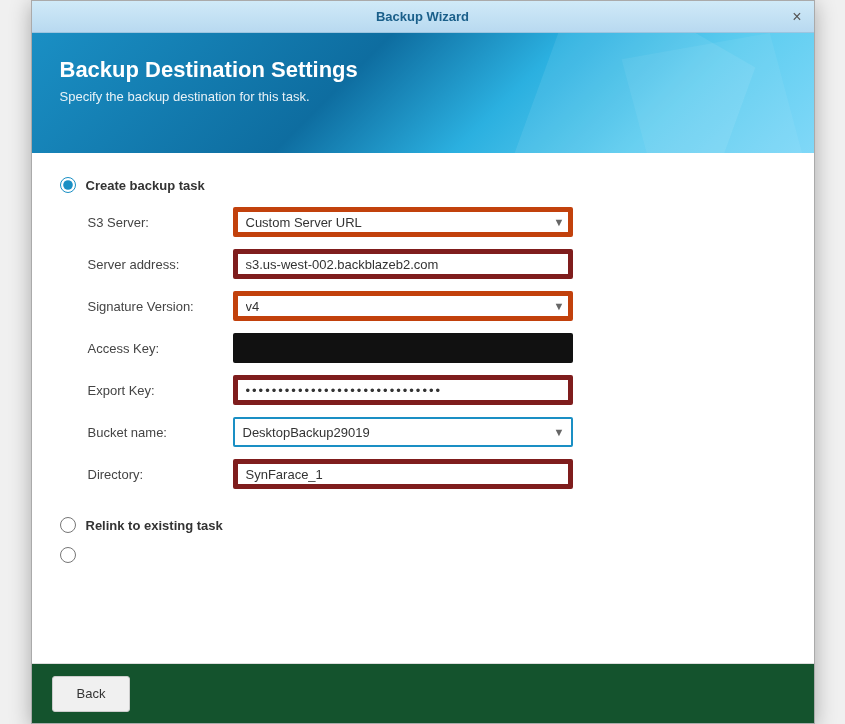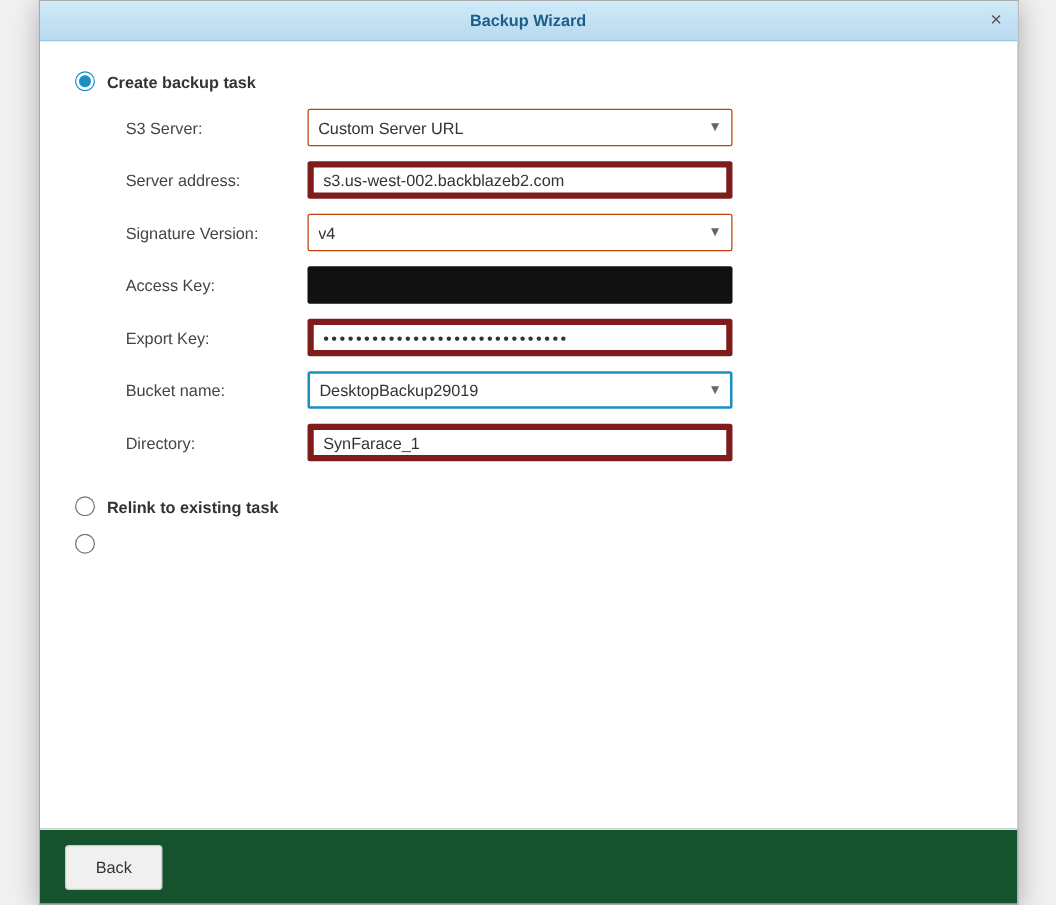--- a/index.html
+++ b/index.html
@@ -115,21 +115,21 @@
       font-weight: bold;
       color: #333;
     }
     .radio-label-blue {
       color: #1a8fc4;
       font-weight: normal;
     }
 
     
     .form-section {
-      margin-left: 41px;
+      margin-left: 28px;
       margin-bottom: 16px;
     }
     .form-row {
       display: flex;
       align-items: center;
       margin-bottom: 12px;
     }
     .form-label {
       width: 145px;
       font-size: 13px;
@@ -151,21 +151,21 @@
       color: #333;
       outline: none;
     }
     .form-select-wrapper {
       position: relative;
       width: 100%;
     }
     .form-select {
       width: 100%;
       height: 30px;
-      border: 1px solid #c2410c;
+      border: 5px solid #c2410c;
       border-radius: 2px;
       padding: 0 28px 0 8px;
       font-size: 13px;
       color: #333;
       background: #fff;
       appearance: none;
       -webkit-appearance: none;
       cursor: pointer;
       outline: none;
     }
@@ -231,20 +231,24 @@
 </head>
 <body>
 
 <div class="dialog">
 
   <div class="title-bar">
     <span class="title-bar-title">Backup Wizard</span>
     <button class="title-bar-close">×</button>
   </div>
 
+  <div class="header-banner">
+    <div class="banner-title">Backup Destination Settings</div>
+    <div class="banner-subtitle">Specify the backup destination for this task.</div>
+  </div>
 
   <div class="content">
 
     <div class="radio-option">
       <input type="radio" name="backup-type" id="create-task" checked="" style="">
       <label class="radio-label" for="create-task">Create backup task</label>
     </div>
 
     <div class="form-section">
 

